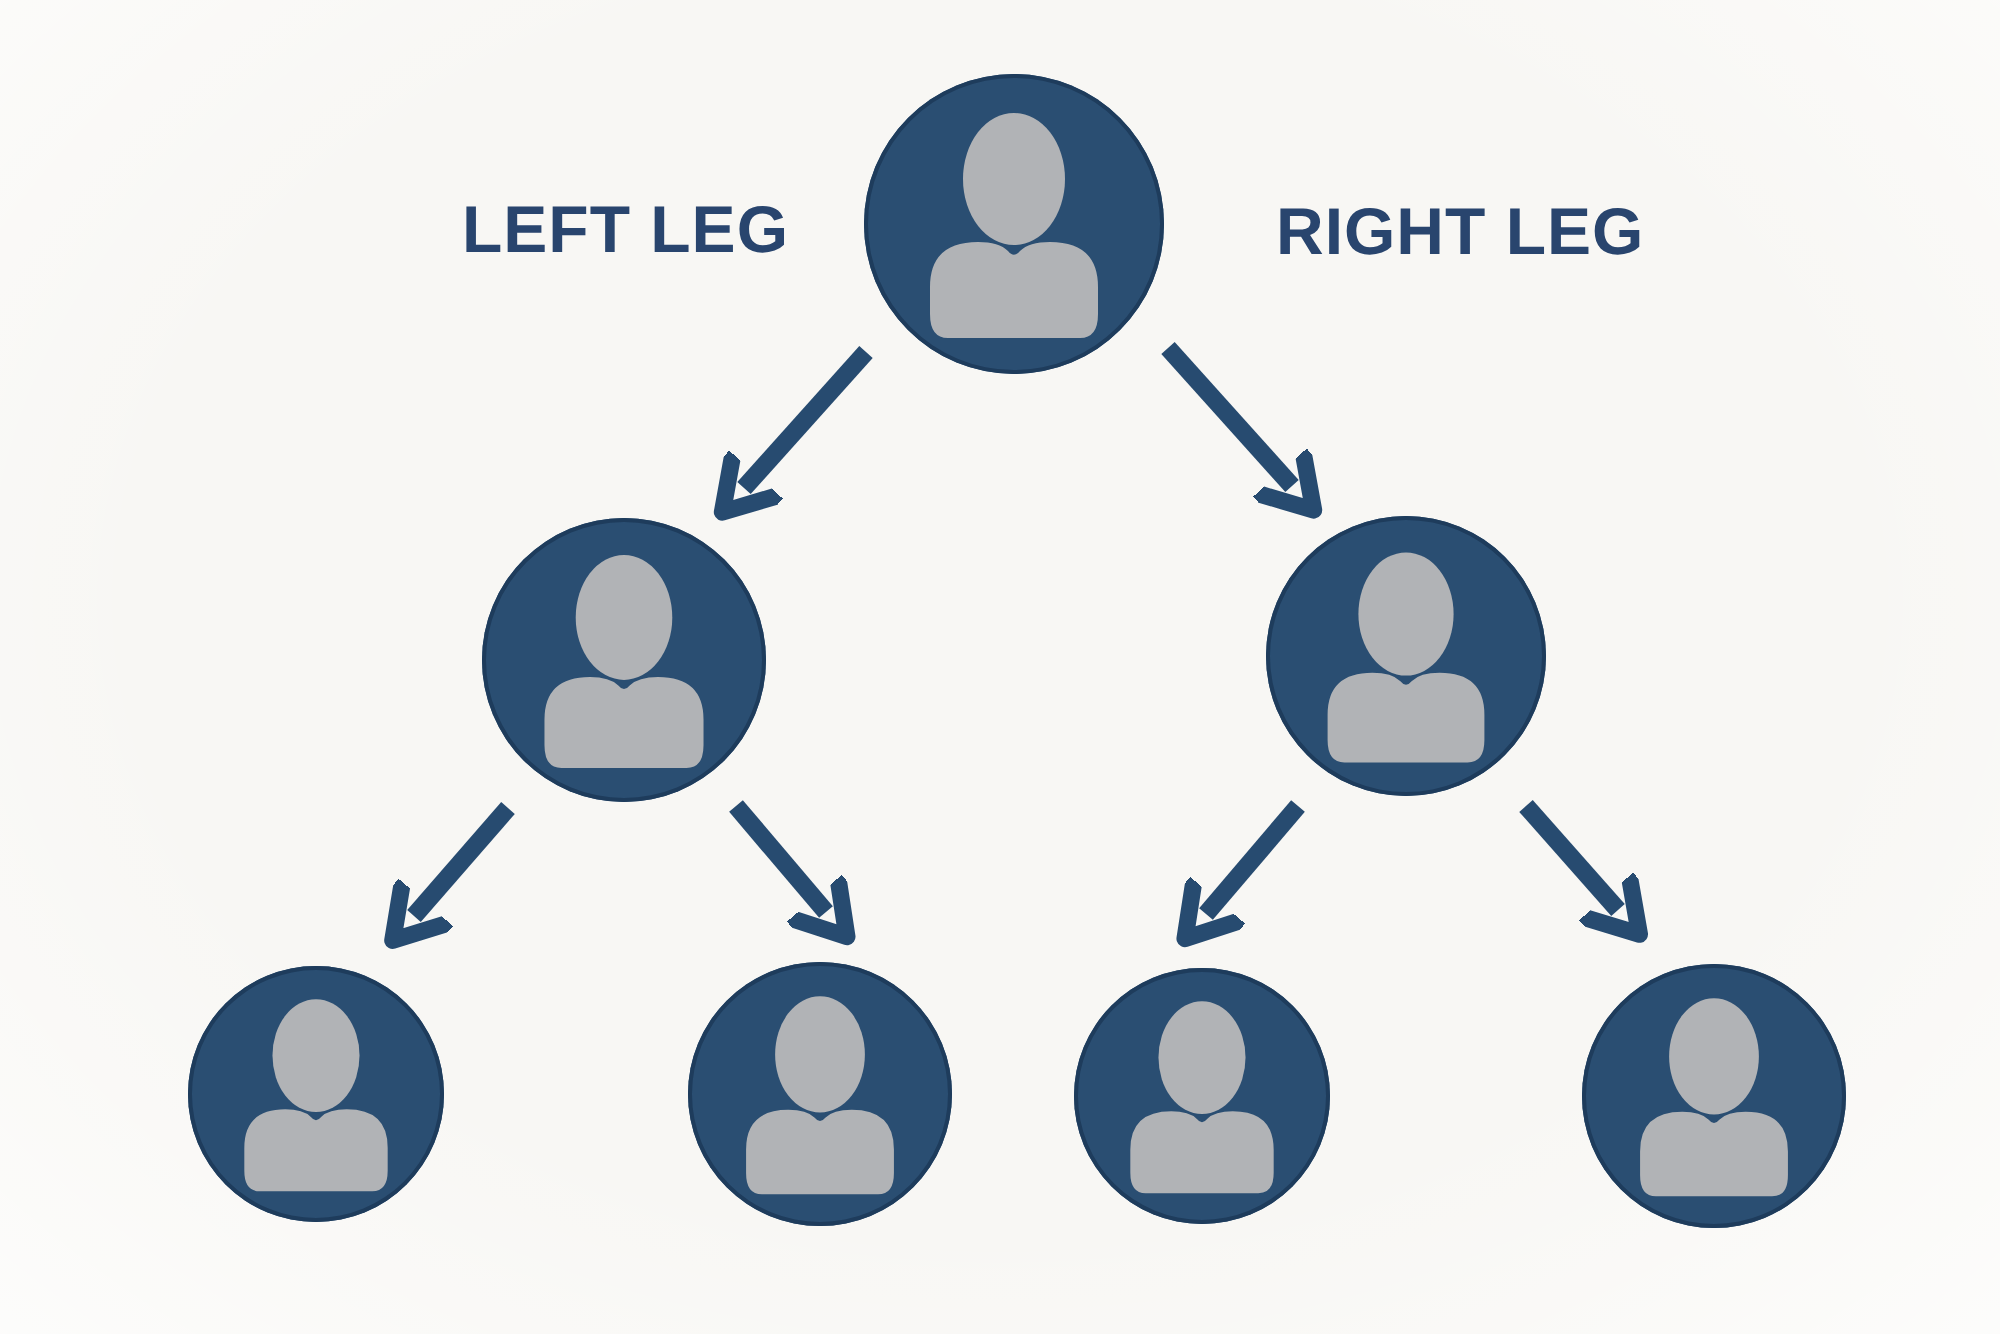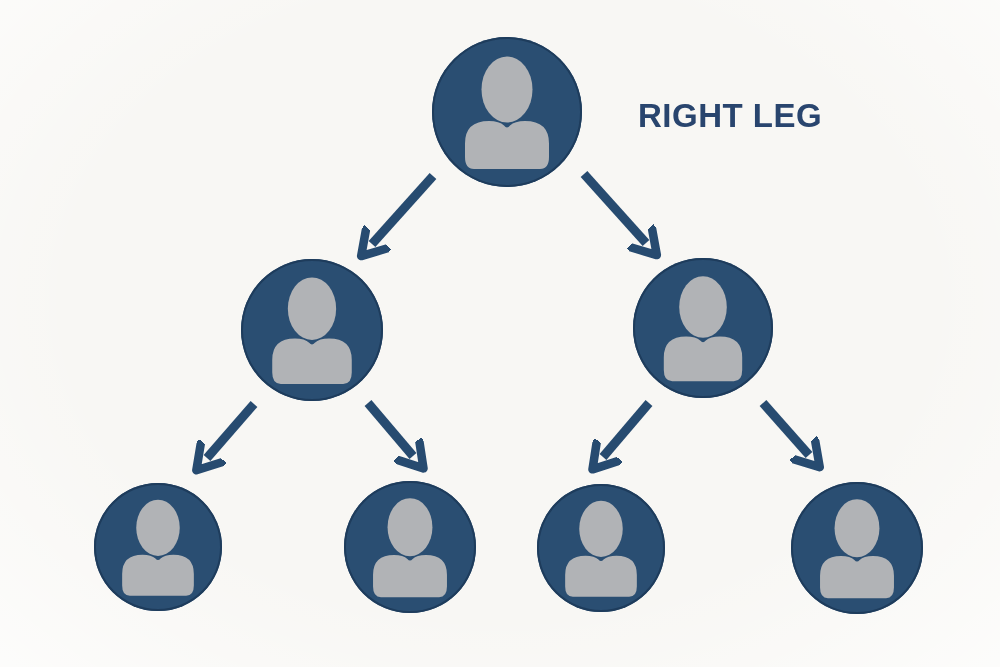--- a/index.html
+++ b/index.html
@@ -51,20 +51,21 @@
   .node-b1    {left:94px; top:483px;width:128px;height:128px;}
   .node-b2    {left:344px;top:481px;width:132px;height:132px;}
   .node-b3    {left:537px;top:484px;width:128px;height:128px;}
   .node-b4    {left:791px;top:482px;width:132px;height:132px;}
 </style>
 </head>
 <body>
 
 <div class="canvas">
 
+  <div class="leg-label left">LEFT LEG</div>
   <div class="leg-label right">RIGHT LEG</div>
 
   <svg class="arrow-layer" viewBox="0 0 1000 667" xmlns="http://www.w3.org/2000/svg">
     <defs>
       <marker id="ah" markerUnits="strokeWidth" markerWidth="4" markerHeight="4" refX="1" refY="2" orient="auto">
         <path d="M0.2,0.4 L2.8,2 L0.2,3.6" fill="none" stroke="var(--arrow,#274b70)" stroke-width="0.95" stroke-linecap="round" stroke-linejoin="round"></path>
       </marker>
     </defs>
     <g stroke="var(--arrow,#274b70)" stroke-width="9" stroke-linecap="butt" fill="none">
       <line x1="433" y1="176" x2="372" y2="244" marker-end="url(#ah)"></line>

